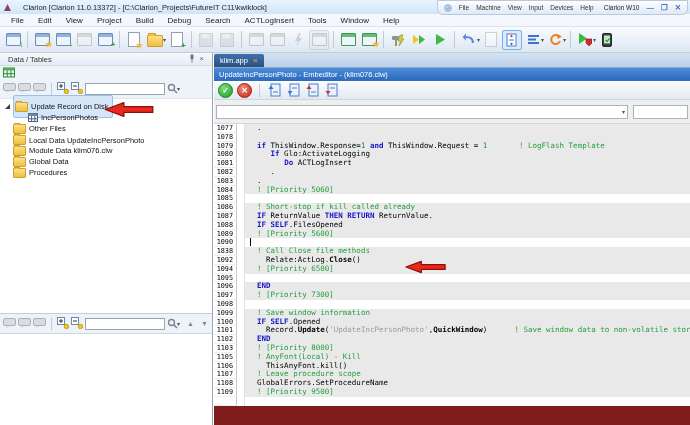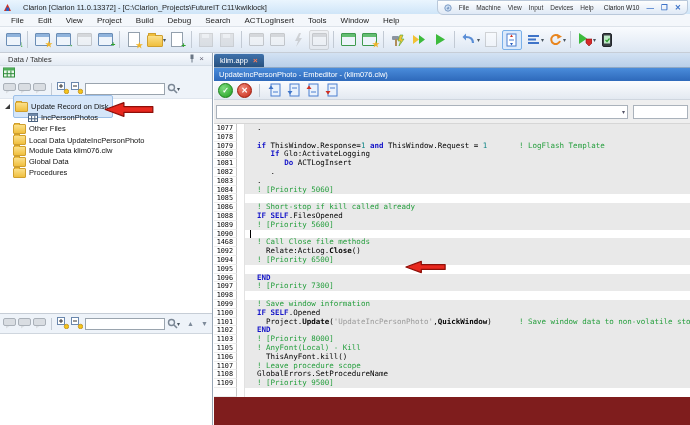--- a/index.html
+++ b/index.html
@@ -558,36 +558,41 @@
         <span class="ln">1085</span>
         <span class="fold"></span>
         <span class="src"></span>
       </div>
       <div class="code-row row-gray">
         <span class="ln">1086</span>
         <span class="fold"></span>
         <span class="src"><span class="tk-p">  </span><span class="tk-c">! Short-stop if kill called already</span></span>
       </div>
       <div class="code-row row-gray">
+        <span class="ln">1087</span>
+        <span class="fold"></span>
+        <span class="src"><span class="tk-p">  </span><span class="tk-k">IF</span><span class="tk-p"> ReturnValue </span><span class="tk-k">THEN</span><span class="tk-p"> </span><span class="tk-k">RETURN</span><span class="tk-p"> ReturnValue.</span></span>
+      </div>
+      <div class="code-row row-gray">
         <span class="ln">1088</span>
         <span class="fold"></span>
         <span class="src"><span class="tk-p">  </span><span class="tk-k">IF</span><span class="tk-p"> </span><span class="tk-k">SELF</span><span class="tk-p">.FilesOpened</span></span>
       </div>
       <div class="code-row row-gray">
         <span class="ln">1089</span>
         <span class="fold"></span>
         <span class="src"><span class="tk-p">  </span><span class="tk-c">! [Priority 5600]</span></span>
       </div>
       <div class="code-row row-white">
         <span class="ln">1090</span>
         <span class="fold"></span>
         <span class="src"><span class="cursor-caret"></span></span>
       </div>
       <div class="code-row row-gray">
-        <span class="ln">1468</span>
+        <span class="ln">1838</span>
         <span class="fold"></span>
         <span class="src"><span class="tk-p">  </span><span class="tk-c">! Call Close file methods</span></span>
       </div>
       <div class="code-row row-gray">
         <span class="ln">1092</span>
         <span class="fold"></span>
         <span class="src"><span class="tk-p">    Relate:ActLog.</span><span class="tk-b">Close</span><span class="tk-p">()</span></span>
       </div>
       <div class="code-row row-gray">
         <span class="ln">1094</span>
@@ -620,21 +625,21 @@
         <span class="src"><span class="tk-p">  </span><span class="tk-c">! Save window information</span></span>
       </div>
       <div class="code-row row-gray">
         <span class="ln">1100</span>
         <span class="fold"></span>
         <span class="src"><span class="tk-p">  </span><span class="tk-k">IF</span><span class="tk-p"> </span><span class="tk-k">SELF</span><span class="tk-p">.Opened</span></span>
       </div>
       <div class="code-row row-gray">
         <span class="ln">1101</span>
         <span class="fold"></span>
-        <span class="src"><span class="tk-p">    Project.</span><span class="tk-b">Update</span><span class="tk-p">(</span><span class="tk-s">'UpdateIncPersonPhoto'</span><span class="tk-p">,</span><span class="tk-b">QuickWindow</span><span class="tk-p">)</span><span class="tk-p">      </span><span class="tk-c">! Save window data to non-volatile store</span></span>
+        <span class="src"><span class="tk-p">    Record.</span><span class="tk-b">Update</span><span class="tk-p">(</span><span class="tk-s">'UpdateIncPersonPhoto'</span><span class="tk-p">,</span><span class="tk-b">QuickWindow</span><span class="tk-p">)</span><span class="tk-p">      </span><span class="tk-c">! Save window data to non-volatile store</span></span>
       </div>
       <div class="code-row row-gray">
         <span class="ln">1102</span>
         <span class="fold"></span>
         <span class="src"><span class="tk-p">  </span><span class="tk-k">END</span></span>
       </div>
       <div class="code-row row-gray">
         <span class="ln">1103</span>
         <span class="fold"></span>
         <span class="src"><span class="tk-p">  </span><span class="tk-c">! [Priority 8000]</span></span>

